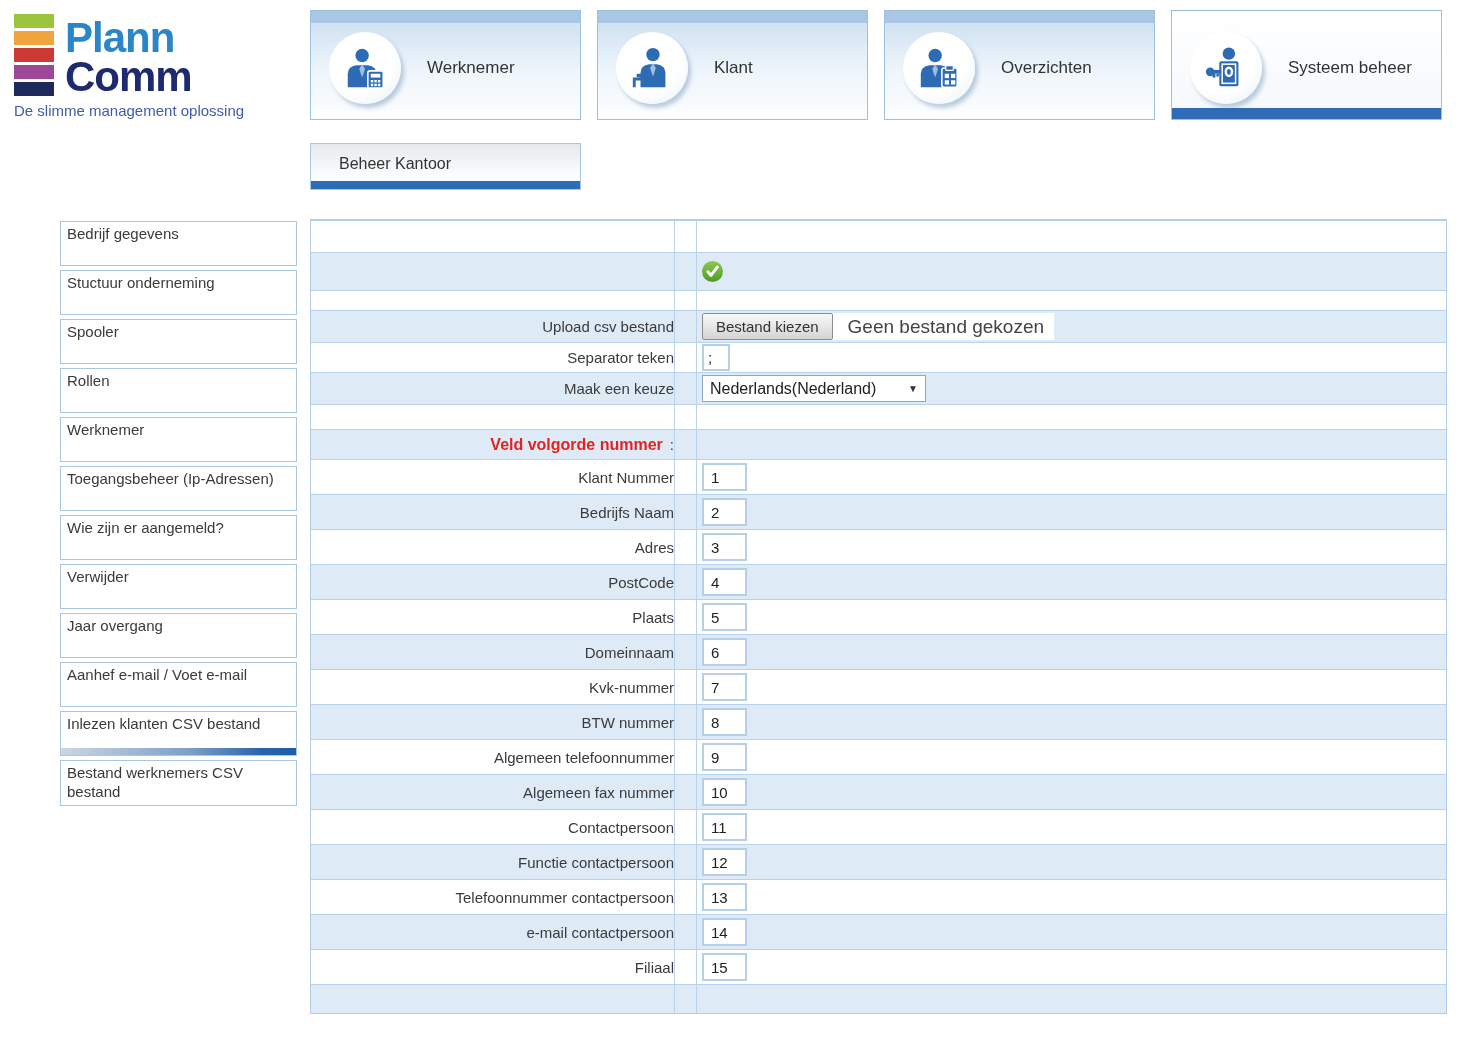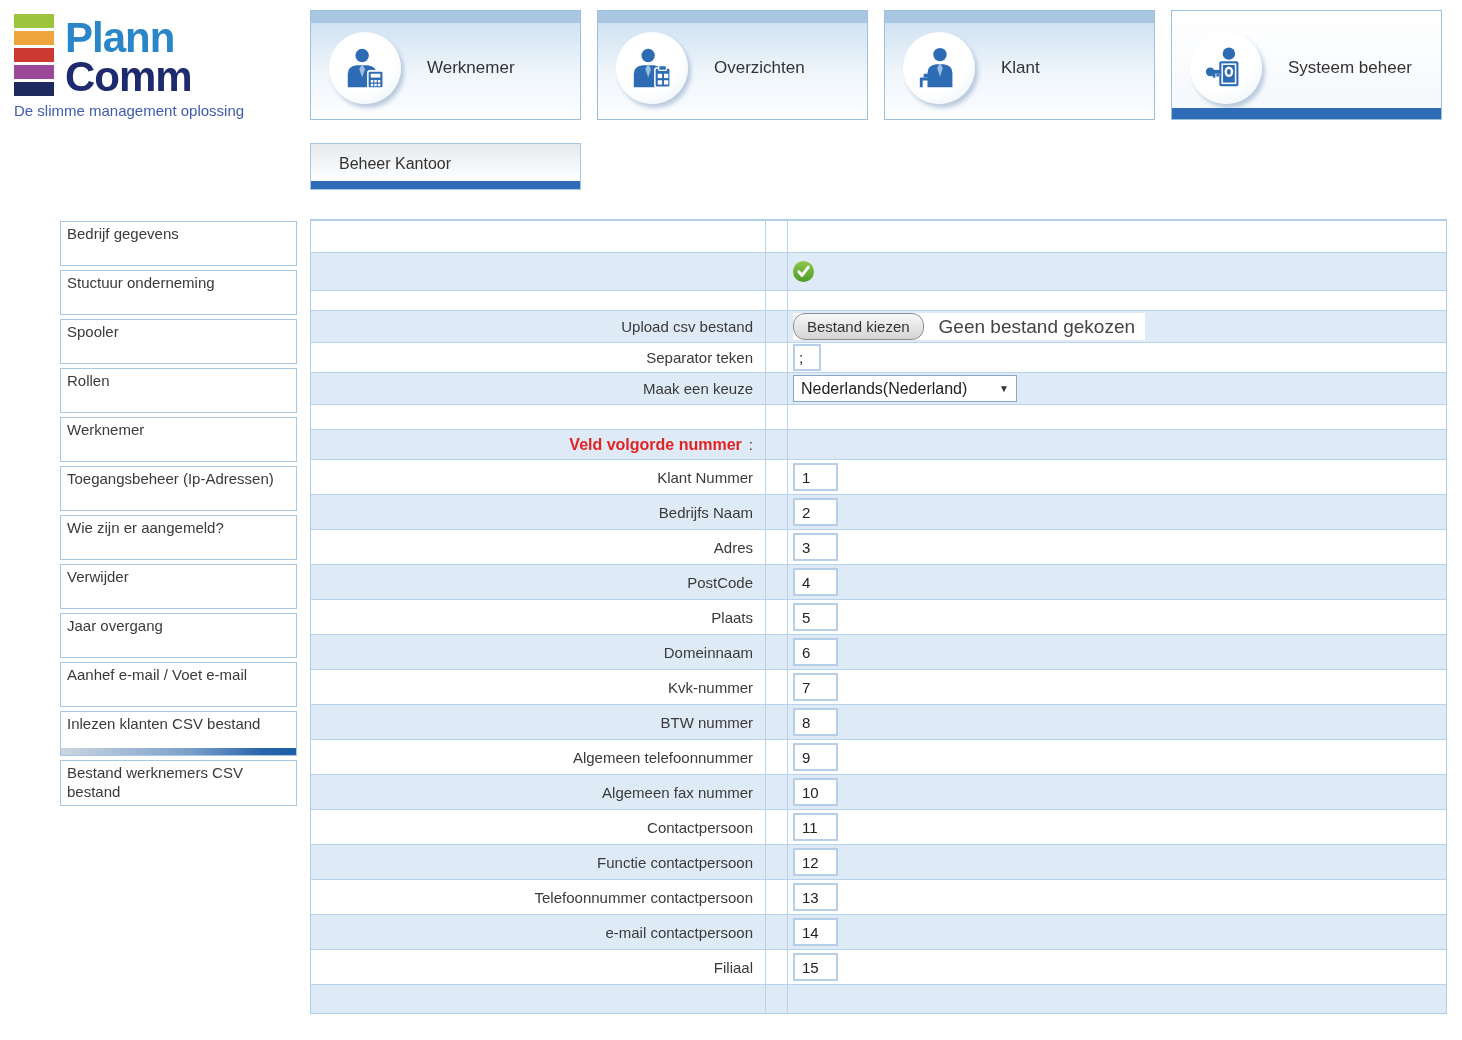--- a/index.html
+++ b/index.html
@@ -45,35 +45,35 @@
                position:relative; cursor:pointer; background:#fff;margin-left:43px; }
   .side-item.active::after { content:""; position:absolute; left:0; right:0; bottom:0; height:7px;
                background:linear-gradient(to right,#ccd6e2 0%,#7b9fc9 55%,#2a65ad 85%,#1b5ea6 100%); }
 
   
   .main-table { position:absolute; left:310px; top:219px; width:1137px;
                 border:1px solid #b0cde9; border-top-width:2px; }
   .trow { display:flex; border-bottom:1px solid #b9d3ec; background:#fff; align-items:stretch; }
   .trow:last-child { border-bottom:none; }
   .trow.blue { background:#dfeaf7; }
-  .cell-label { width:455px; flex:none; display:flex; align-items:center; justify-content:flex-end;
-                padding-right:12px; font-size:15px; color:#3a3a3a; border-right:1px solid #b9d3ec; }
+  .cell-label { width:364px; flex:none; display:flex; align-items:center; justify-content:flex-end;
+                padding-right:0; font-size:15px; color:#3a3a3a; border-right:1px solid #b9d3ec; }
   .cell-sep { width:22px; flex:none; border-right:1px solid #b9d3ec; }
   .cell-content { flex:1; display:flex; align-items:center; padding-left:5px; }
   .h20{height:20px}.h25{height:25px}.h28{height:28px}.h30{height:30px}
   .h32{height:32px}.h35{height:35px}.h38{height:38px}
 
   .red-heading { color:#e32222; font-weight:bold; font-size:16px; }
   .heading-colon { color:#3a3a3a; font-size:15px; margin-left:7px; }
 
   .check-icon { width:21px; height:21px; display:block; }
 
   .file-control { display:inline-flex; align-items:center; background:#fff; height:27px; padding-right:10px; }
   .file-btn { font-size:15px; height:27px; padding:0 13px; color:#333; cursor:pointer;
-              background:linear-gradient(#f9f9f9,#e8e8e8 45%,#d4d4d4); border:1px solid #8d8d8d; border-radius:12px;
+              background:linear-gradient(#f9f9f9,#e8e8e8 45%,#d4d4d4); border:1px solid #8d8d8d; border-radius:2px;
               font-family:"Liberation Sans", sans-serif; }
   .file-status { font-size:19px; color:#444; padding-left:15px; white-space:nowrap; }
 
   .sep-input { width:28px; height:27px; border:2px solid #b5cfe8; font-size:15px; padding:1px 4px;
                color:#222; font-family:"Liberation Sans", sans-serif; background:#fff; }
 
   .select-box { width:224px; height:27px; border:1px solid #8aa8c4; background:#fff; cursor:pointer;
                 display:flex; align-items:center; justify-content:space-between; padding:0 7px; }
   .select-value { font-size:16px; color:#222; }
   .select-arrow { font-size:10px; color:#333; }
@@ -121,47 +121,47 @@
         </svg>
       </span>
       <span class="tab-label">Werknemer</span>
     </div>
   </div>
 
   <div class="tab">
     <div class="tab-inner">
       <span class="tab-icon">
         <svg width="46" height="46" viewBox="0 0 48 48" fill="#2d6cb4">
+          <circle cx="25" cy="10" r="7"></circle>
+          <path d="M12 44 V29 q0-8 9-9 h8 q9 1 9 9 v15 z"></path>
+          <path d="M25 19 l3 5 -3 9 -3-9 z" fill="#9dbfe0"></path>
+          <path d="M4 34 h16 v3 H7 v7 H4 z"></path>
+          <rect x="8" y="30" width="9" height="4" rx="1"></rect>
+        </svg>
+      </span>
+      <span class="tab-label">Klant</span>
+    </div>
+  </div>
+
+  <div class="tab">
+    <div class="tab-inner">
+      <span class="tab-icon">
+        <svg width="46" height="46" viewBox="0 0 48 48" fill="#2d6cb4">
           <circle cx="20" cy="11" r="7"></circle>
           <path d="M5 44 V30 q0-8 9-9 h12 q9 1 9 9 v14 z"></path>
           <path d="M20 20 l3 5 -3 9 -3-9 z" fill="#9dbfe0"></path>
           <rect x="27" y="24" width="16" height="20" rx="2" fill="#2d6cb4" stroke="#fff" stroke-width="1.6"></rect>
           <rect x="31" y="21.5" width="8" height="5" rx="1" fill="#2d6cb4" stroke="#fff" stroke-width="1.3"></rect>
           <rect x="30" y="30" width="4.5" height="4.5" fill="#fff"></rect>
             <rect x="36.5" y="30" width="4.5" height="4.5" fill="#fff"></rect>
           <rect x="30" y="36.8" width="4.5" height="4.5" fill="#fff"></rect>
             <rect x="36.5" y="36.8" width="4.5" height="4.5" fill="#fff"></rect>
         </svg>
       </span>
       <span class="tab-label">Overzichten</span>
-    </div>
-  </div>
-
-  <div class="tab">
-    <div class="tab-inner">
-      <span class="tab-icon">
-        <svg width="46" height="46" viewBox="0 0 48 48" fill="#2d6cb4">
-          <circle cx="25" cy="10" r="7"></circle>
-          <path d="M12 44 V29 q0-8 9-9 h8 q9 1 9 9 v15 z"></path>
-          <path d="M25 19 l3 5 -3 9 -3-9 z" fill="#9dbfe0"></path>
-          <path d="M4 34 h16 v3 H7 v7 H4 z"></path>
-          <rect x="8" y="30" width="9" height="4" rx="1"></rect>
-        </svg>
-      </span>
-      <span class="tab-label">Klant</span>
     </div>
   </div>
 
   <div class="tab active">
     <div class="tab-inner">
       <span class="tab-icon">
         <svg width="46" height="46" viewBox="0 0 48 48" fill="#2d6cb4">
           <circle cx="27" cy="9" r="6.5"></circle>
           <rect x="17" y="17" width="20" height="26" rx="2"></rect>
           <rect x="20" y="20" width="14" height="20" fill="none" stroke="#fff" stroke-width="1.6"></rect>

